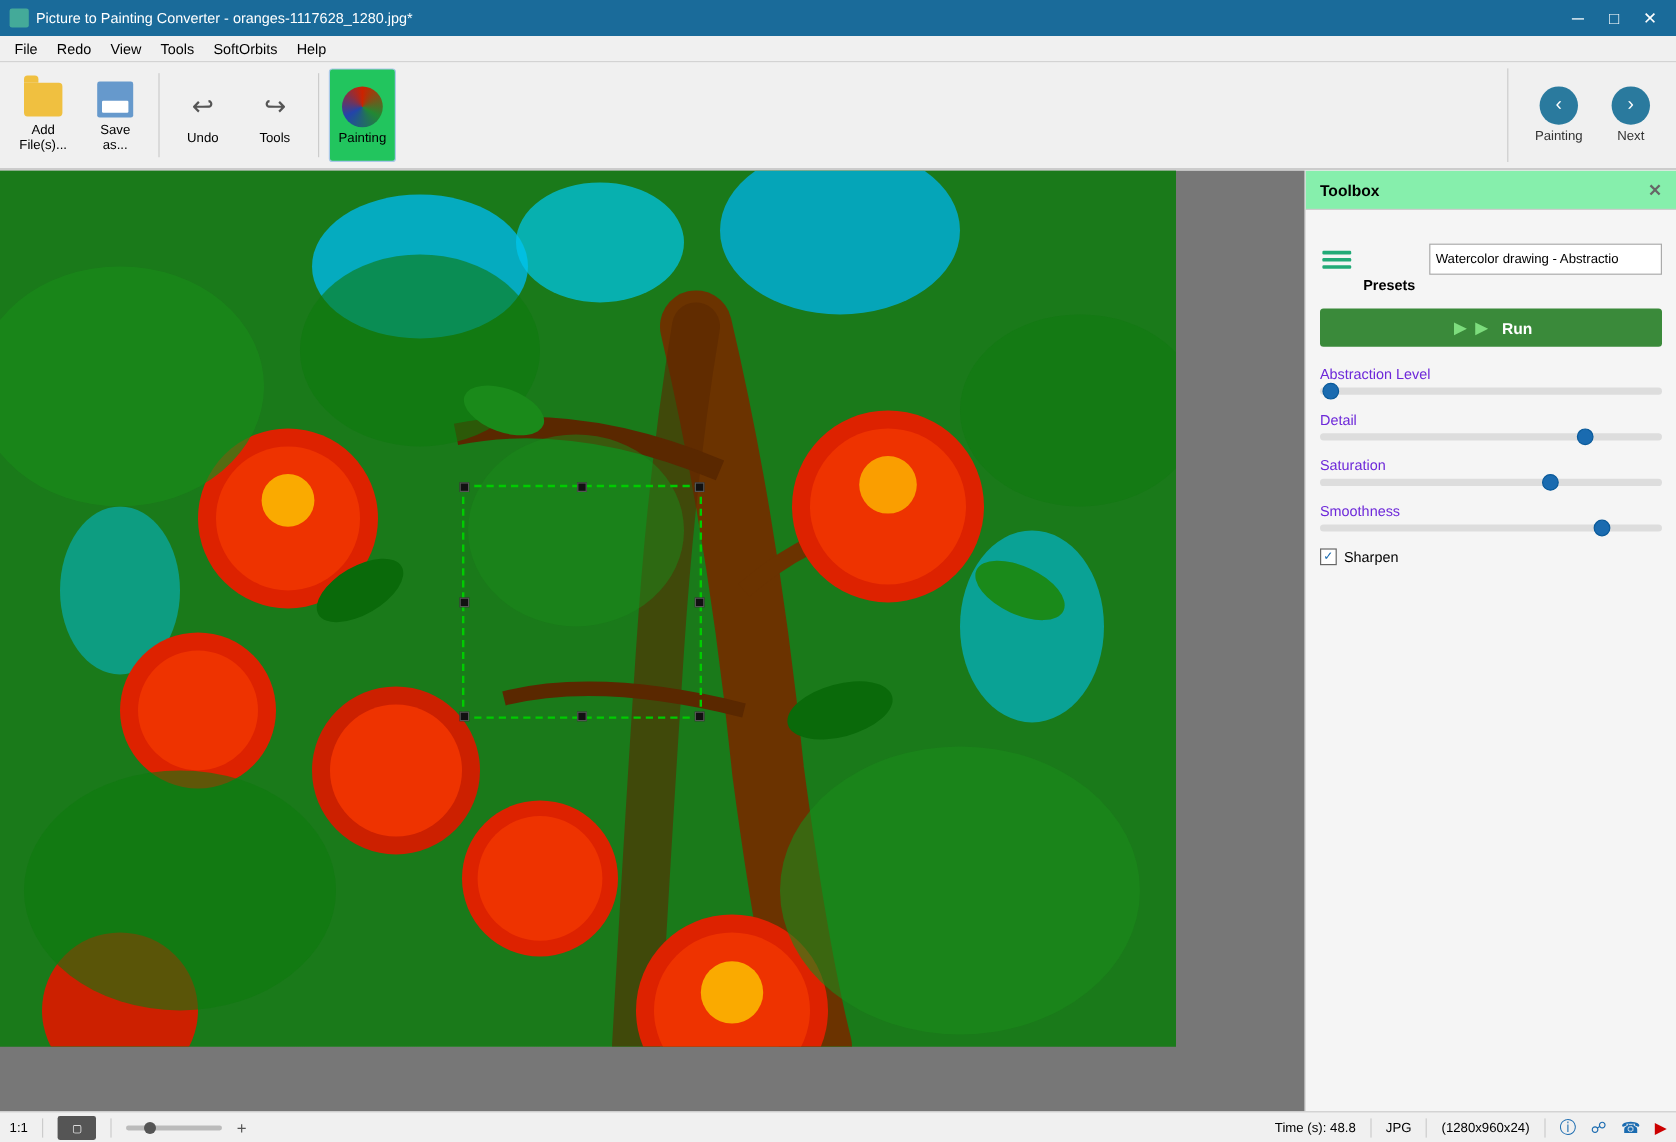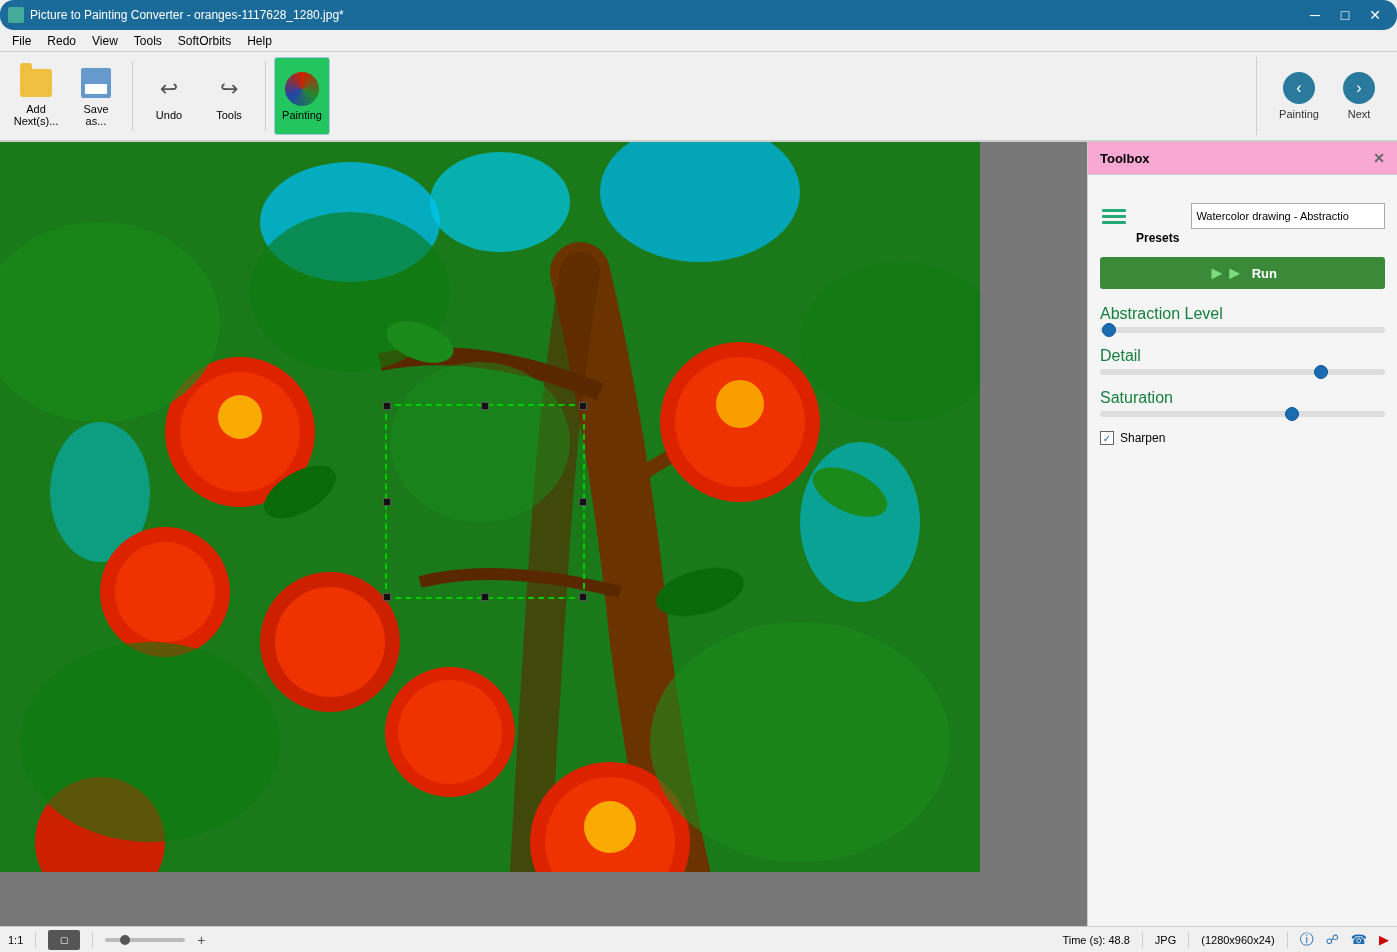--- a/index.html
+++ b/index.html
@@ -8,21 +8,20 @@
     
     .title-bar {
       background: #1a6b9a;
       color: white;
       height: 30px;
       display: flex;
       align-items: center;
       justify-content: space-between;
       padding: 0 8px;
       flex-shrink: 0;
-      border-radius: 14px;
     }
     .title-bar-left { display: flex; align-items: center; gap: 6px; font-size: 12px; }
     .title-bar-icon { width: 16px; height: 16px; background: #4a9; border-radius: 2px; }
     .title-bar-controls { display: flex; gap: 2px; }
     .title-bar-btn { width: 28px; height: 28px; background: transparent; border: none; color: white; cursor: pointer; display: flex; align-items: center; justify-content: center; font-size: 14px; }
 
     
     .menu-bar {
       background: #f0f0f0;
       height: 22px;
@@ -204,21 +203,21 @@
       overflow-y: auto;
     }
     .toolbox-header {
       display: flex;
       align-items: center;
       justify-content: space-between;
       padding: 8px 12px;
       font-weight: bold;
       font-size: 13px;
       border-bottom: 1px solid #ccc;
-      background: #f9a8d4;
+      background: #86efac;
     }
     .toolbox-close { cursor: pointer; font-size: 14px; color: #666; }
     .toolbox-body { padding: 12px; }
 
     .presets-row { display: flex; align-items: center; gap: 8px; margin-bottom: 12px; }
     .presets-icon {
       width: 28px;
       height: 28px;
       display: flex;
       flex-direction: column;
@@ -259,21 +258,21 @@
       justify-content: center;
       gap: 8px;
       margin-bottom: 16px;
     }
     .run-icon {
       font-size: 18px;
       color: #7ddd7d;
     }
 
     .slider-group { margin-bottom: 14px; }
-    .slider-label { font-size: 16px; margin-bottom: 4px; color: #15803d; }
+    .slider-label { font-size: 12px; margin-bottom: 4px; color: #6d28d9; }
     .slider-track {
       width: 100%;
       height: 6px;
       background: #ddd;
       border-radius: 3px;
       position: relative;
     }
     .slider-thumb {
       width: 14px;
       height: 14px;
@@ -421,21 +420,21 @@
   <span class="menu-item">Tools</span>
   <span class="menu-item">SoftOrbits</span>
   <span class="menu-item">Help</span>
 </div>
 
 <div class="toolbar">
   <button class="toolbar-btn">
     <div class="toolbar-icon">
       <div class="icon-folder"></div>
     </div>
-    <span>Add Next(s)...</span>
+    <span>Add File(s)...</span>
   </button>
 
   <button class="toolbar-btn">
     <div class="toolbar-icon">
       <div class="icon-floppy"></div>
     </div>
     <span>Save as...</span>
   </button>
 
   <div class="toolbar-divider"></div>
@@ -586,20 +585,26 @@
         </div>
       </div>
 
       <div class="slider-group">
         <div class="slider-label">Saturation</div>
         <div class="slider-track">
           <div class="slider-thumb" style="left: 65%;"></div>
         </div>
       </div>
 
+      <div class="slider-group">
+        <div class="slider-label">Smoothness</div>
+        <div class="slider-track">
+          <div class="slider-thumb" style="left: 80%;"></div>
+        </div>
+      </div>
 
       <div class="sharpen-row">
         <div class="checkbox">✓</div>
         <span>Sharpen</span>
       </div>
 
 
     </div>
   </div>
 </div>

